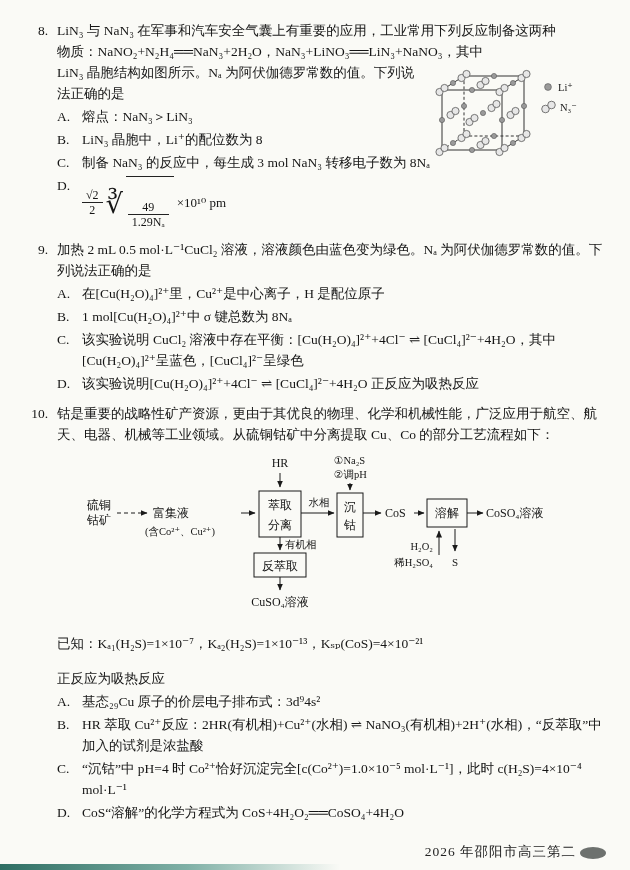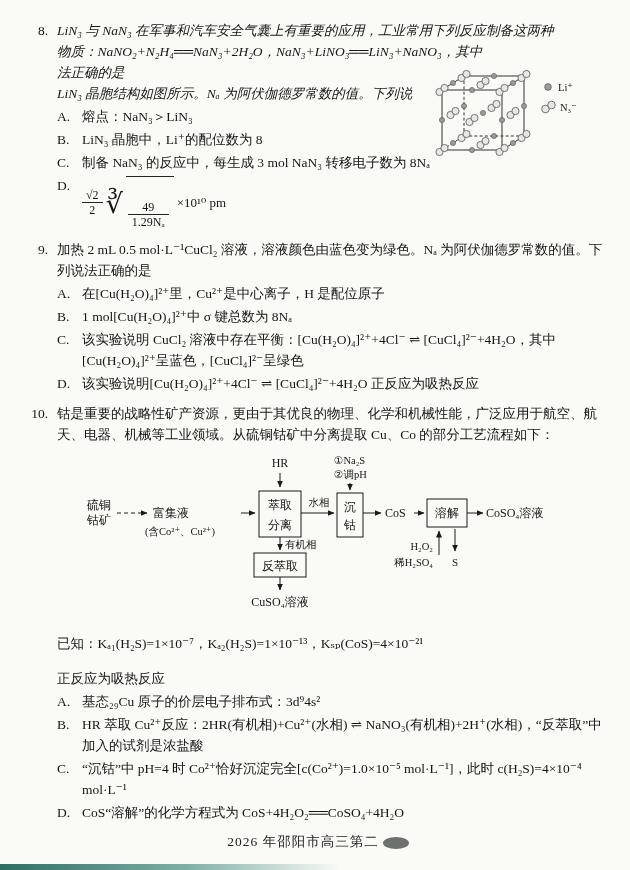--- a/index.html
+++ b/index.html
@@ -5,38 +5,38 @@
   * { margin:0; padding:0; box-sizing:border-box; }
   html,body { width:630px; height:870px; }
   body {
     background:#fafaf6;
     font-family:"Liberation Serif","DejaVu Serif","DejaVu Sans",serif;
     font-size:13.5px; color:#151515; position:relative; overflow:hidden;
   }
   .page { padding:20px 24px 0 30px; }
   .question { position:relative; padding-left:27px; line-height:21px; margin-bottom:9px; }
   .qnum { position:absolute; left:-10px; width:33px; text-align:right; padding-right:5px; }
-  .stem-line { white-space:nowrap;font-style:italic; }
+  .stem-line { white-space:nowrap; }
   .option { position:relative; padding-left:25px; margin-top:2px; }
   .opt-label { position:absolute; left:0; top:0; }
   
   .crystal-fig { position:absolute; right:14px; top:40px; width:162px; height:104px; }
   
   .formula { margin:3px 0 5px 25px; display:flex; align-items:center; gap:3px; font-size:13px; }
   .frac { display:inline-flex; flex-direction:column; text-align:center; line-height:1.2; font-size:12px; }
   .frac .num { border-bottom:1px solid #222; padding:0 4px; }
   .frac .den { padding:0 4px; }
   .root-sym { font-size:27px; line-height:1; transform:translateY(2px); }
   .radicand { border-top:1.2px solid #222; padding:19px 5px 0 2px; }
   
   .flow-wrap { margin:6px 0 4px 16px; }
   svg text { font-family:inherit; }
   .known-line, .prompt-line { margin-top:14px; }
   
-  .footer { text-align:center; margin-top:10px; letter-spacing:1px; color:#222; }
+  .footer { text-align:right; margin-top:20px; letter-spacing:1px; color:#222; }
   .blot { display:inline-block; width:26px; height:12px; background:#4a4f4c; border-radius:50%; opacity:.8; vertical-align:middle; margin-left:4px; }
   .scan-edge { position:absolute; bottom:0; left:0; width:340px; height:6px;
                background:linear-gradient(90deg,#2e6e63,#7fb0a6 55%, rgba(255,255,255,0)); }
 </style>
 </head>
 <body>
 
 <div class="page">
 
   <section class="question">
@@ -99,22 +99,22 @@
           <text x="128" y="31" font-size="10.5" fill="#151515">Li⁺</text>
           <circle cx="115.5" cy="49" r="3.8" fill="#e7e7e7" stroke="#555" stroke-width="0.8"></circle>
           <circle cx="121.5" cy="45" r="3.8" fill="#e7e7e7" stroke="#555" stroke-width="0.8"></circle>
           <text x="130" y="51" font-size="10.5" fill="#151515">N₃⁻</text>
         </g>
       </svg>
     </div>
 
     <div class="stem-line">LiN₃ 与 NaN₃ 在军事和汽车安全气囊上有重要的应用，工业常用下列反应制备这两种</div>
     <div class="stem-line">物质：NaNO₂+N₂H₄══NaN₃+2H₂O，NaN₃+LiNO₃══LiN₃+NaNO₃，其中</div>
+    <div class="stem-line">LiN₃ 晶胞结构如图所示。Nₐ 为阿伏伽德罗常数的值。下列说</div>
     <div class="stem-line">法正确的是</div>
-    <div class="stem-line">LiN₃ 晶胞结构如图所示。Nₐ 为阿伏伽德罗常数的值。下列说</div>
 
     <div class="option">
       <span class="opt-label">A.</span>
       <span>熔点：NaN₃＞LiN₃</span>
     </div>
     <div class="option">
       <span class="opt-label">B.</span>
       <span>LiN₃ 晶胞中，Li⁺的配位数为 8</span>
     </div>
     <div class="option">

